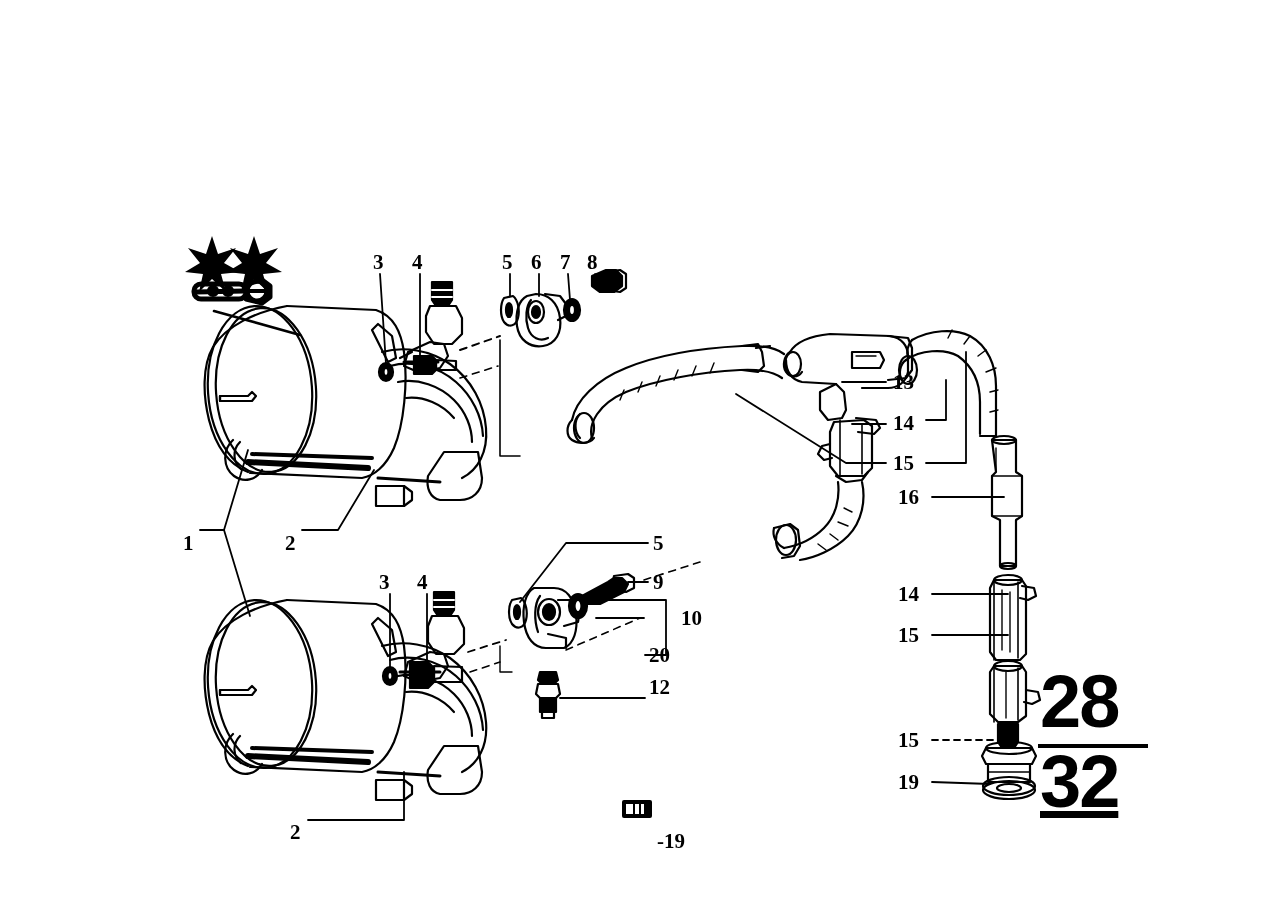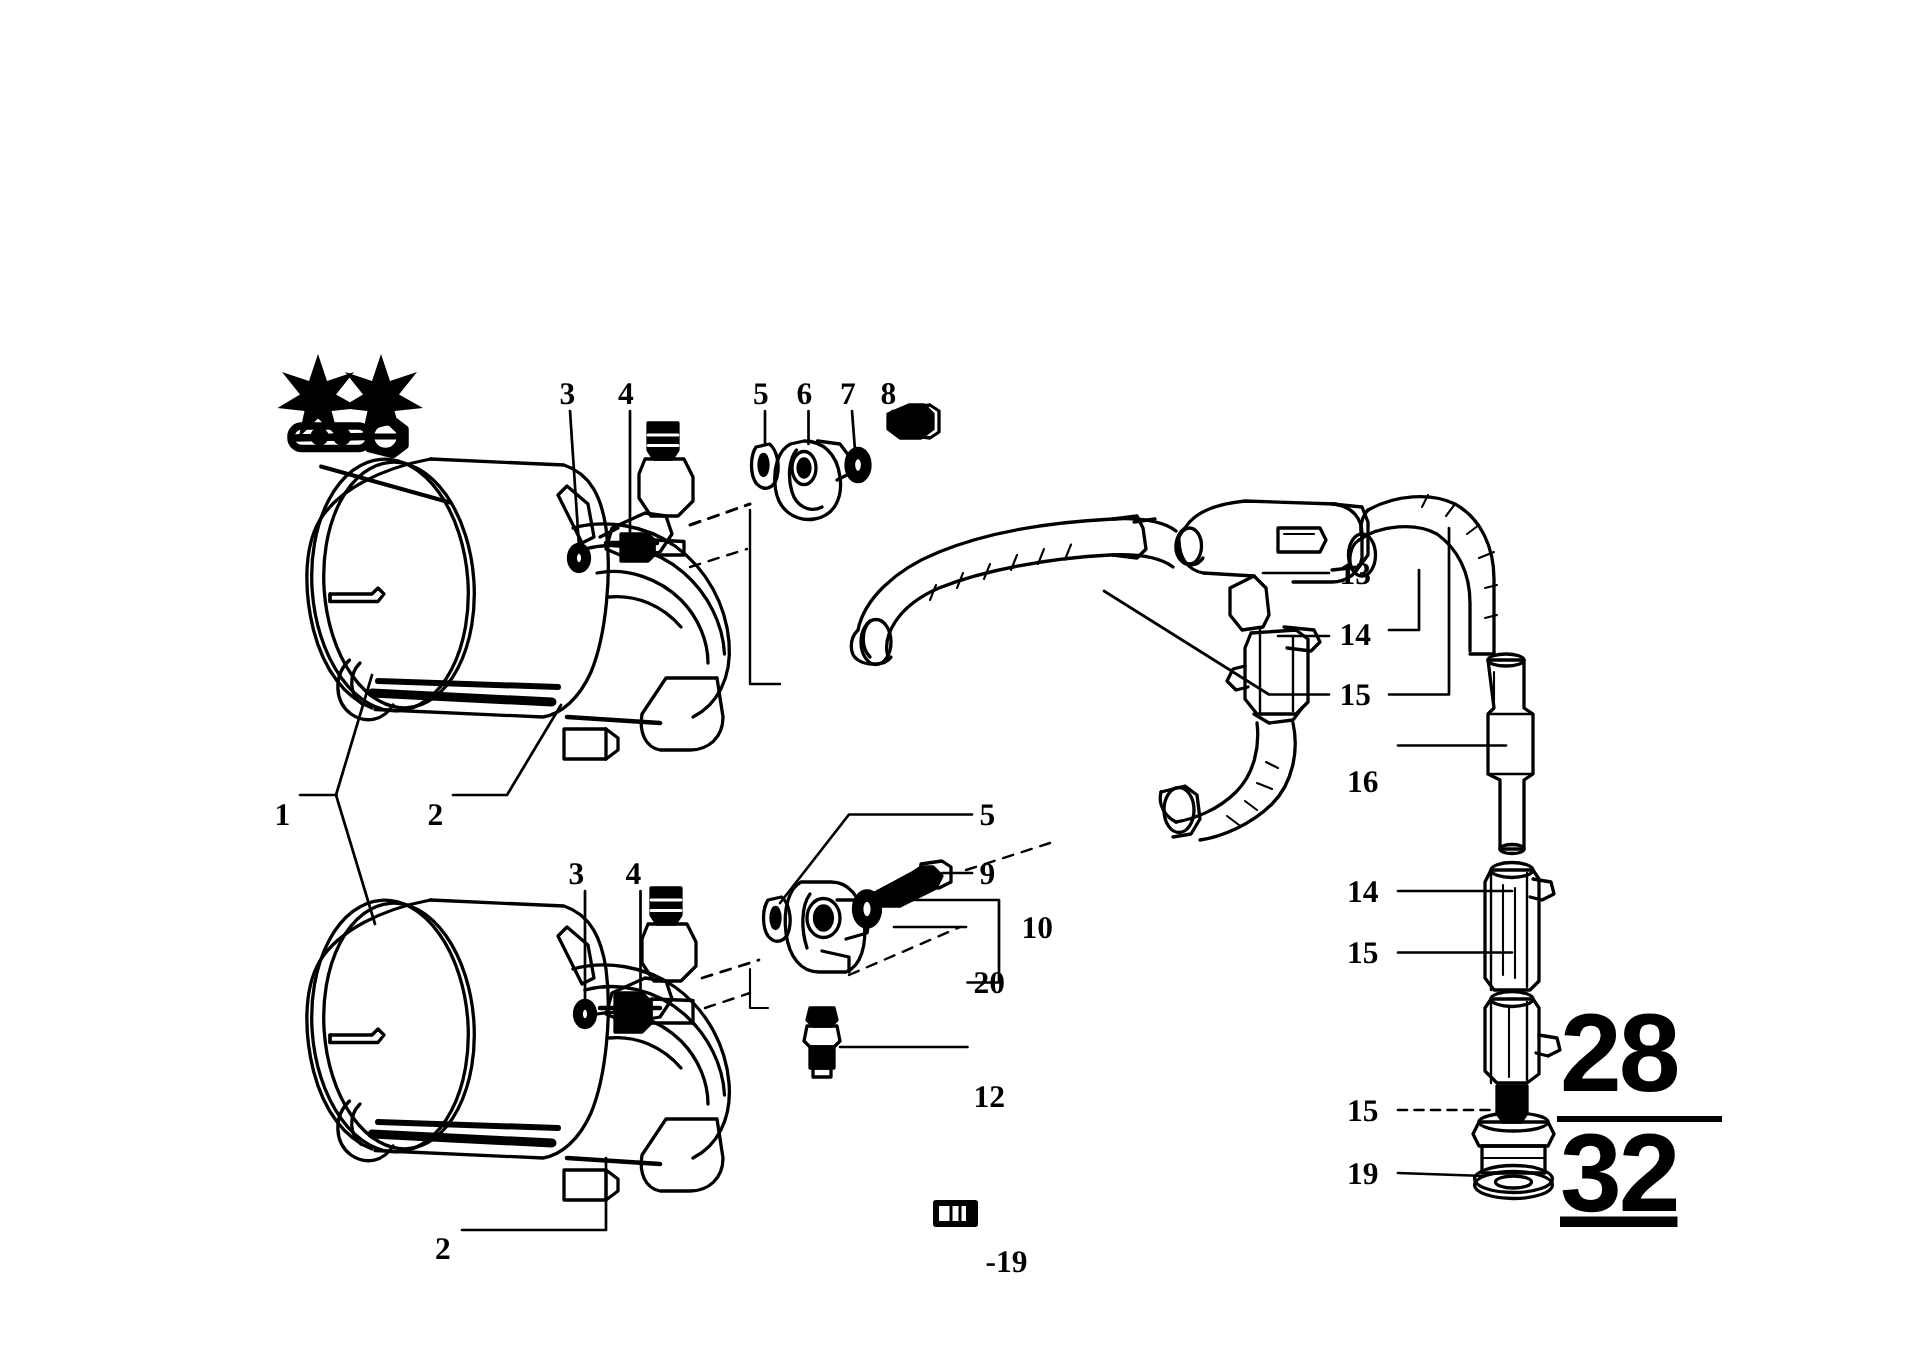--- a/index.html
+++ b/index.html
@@ -378,31 +378,31 @@
   <div class="lbl" style="left:373px;top:252px;">3</div>
   <div class="lbl" style="left:412px;top:252px;">4</div>
   <div class="lbl" style="left:502px;top:252px;">5</div>
   <div class="lbl" style="left:531px;top:252px;">6</div>
   <div class="lbl" style="left:560px;top:252px;">7</div>
   <div class="lbl" style="left:587px;top:252px;">8</div>
 
   <div class="lbl" style="left:893px;top:372px;">13</div>
   <div class="lbl" style="left:893px;top:413px;">14</div>
   <div class="lbl" style="left:893px;top:453px;">15</div>
-  <div class="lbl" style="left:898px;top:487px;margin-top:24px;">16</div>
+  <div class="lbl" style="left:898px;top:487px;">16</div>
   <div class="lbl" style="left:898px;top:584px;">14</div>
   <div class="lbl" style="left:898px;top:625px;">15</div>
   <div class="lbl" style="left:898px;top:730px;">15</div>
   <div class="lbl" style="left:898px;top:772px;">19</div>
 
   <div class="lbl" style="left:653px;top:533px;">5</div>
   <div class="lbl" style="left:653px;top:572px;">9</div>
   <div class="lbl" style="left:681px;top:608px;">10</div>
   <div class="lbl" style="left:649px;top:645px;">20</div>
-  <div class="lbl" style="left:649px;top:721px;">12</div>
+  <div class="lbl" style="left:649px;top:677px;">12</div>
 
   <div class="lbl" style="left:379px;top:572px;">3</div>
   <div class="lbl" style="left:417px;top:572px;">4</div>
 
   <div class="grpnum" id="gn-top">28</div>
   <div id="gn-rule"></div>
   <div class="grpnum" id="gn-bot">32</div>
 
   <div id="refico">
     <i class="a"></i>

